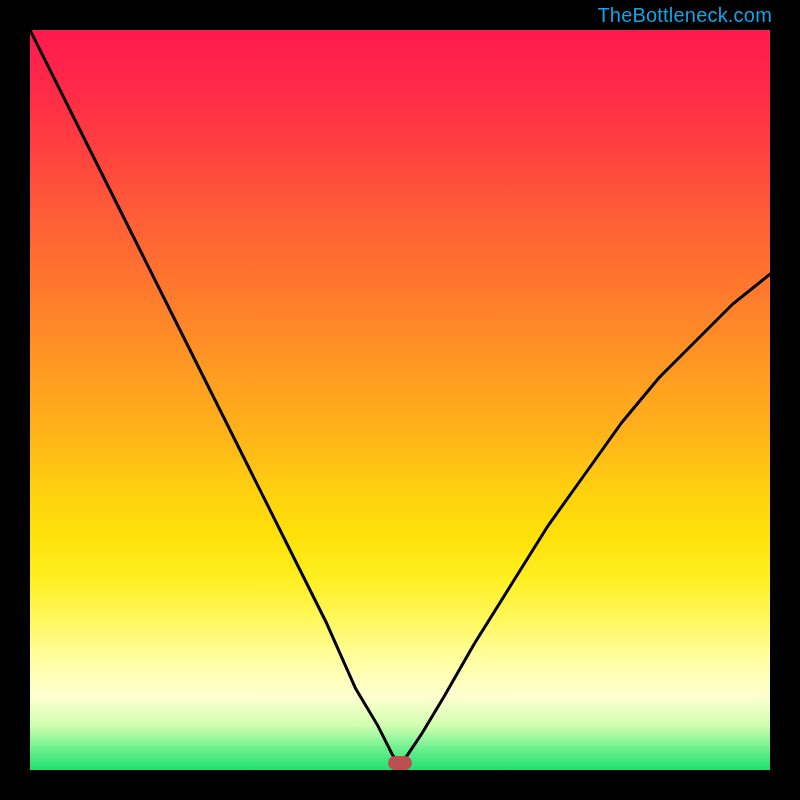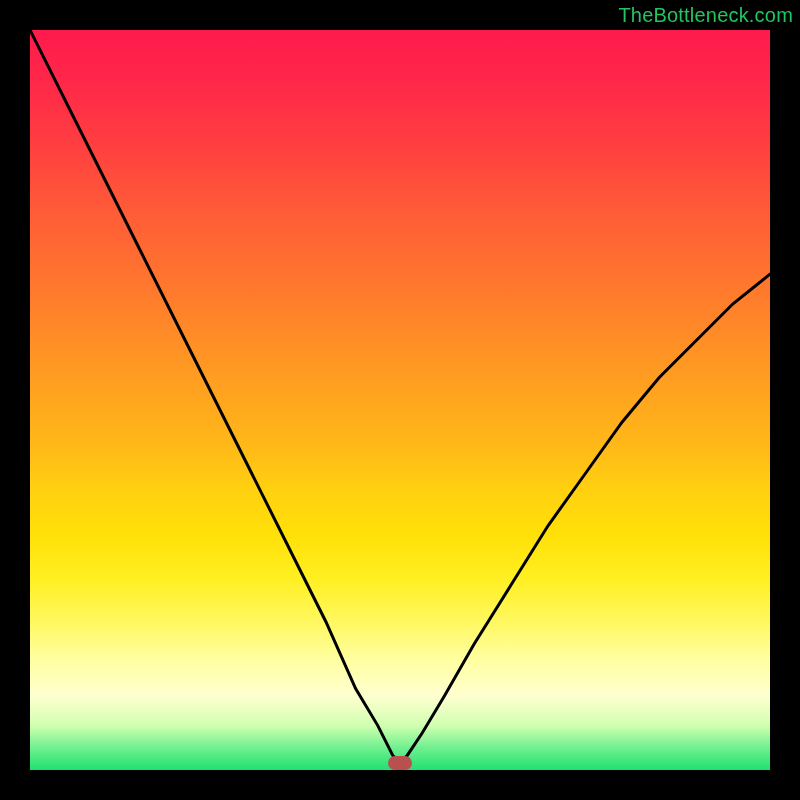--- a/index.html
+++ b/index.html
@@ -64,22 +64,22 @@
     position: absolute;
     width: 24px;
     height: 14px;
     background: #b85050;
     border-radius: 7px;
     transform: translate(-50%, -50%);
   }
   .watermark {
     position: absolute;
     top: 4px;
-    right: 7px;
-    color: #22c55e;
+    right: 28px;
+    color: #0ea5e9;
     font-size: 20px;
     font-weight: 500;
     letter-spacing: 0.2px;
   }
 </style>
 </head>
 <body>
 
 <div class="frame">
   <div class="plot-area">

